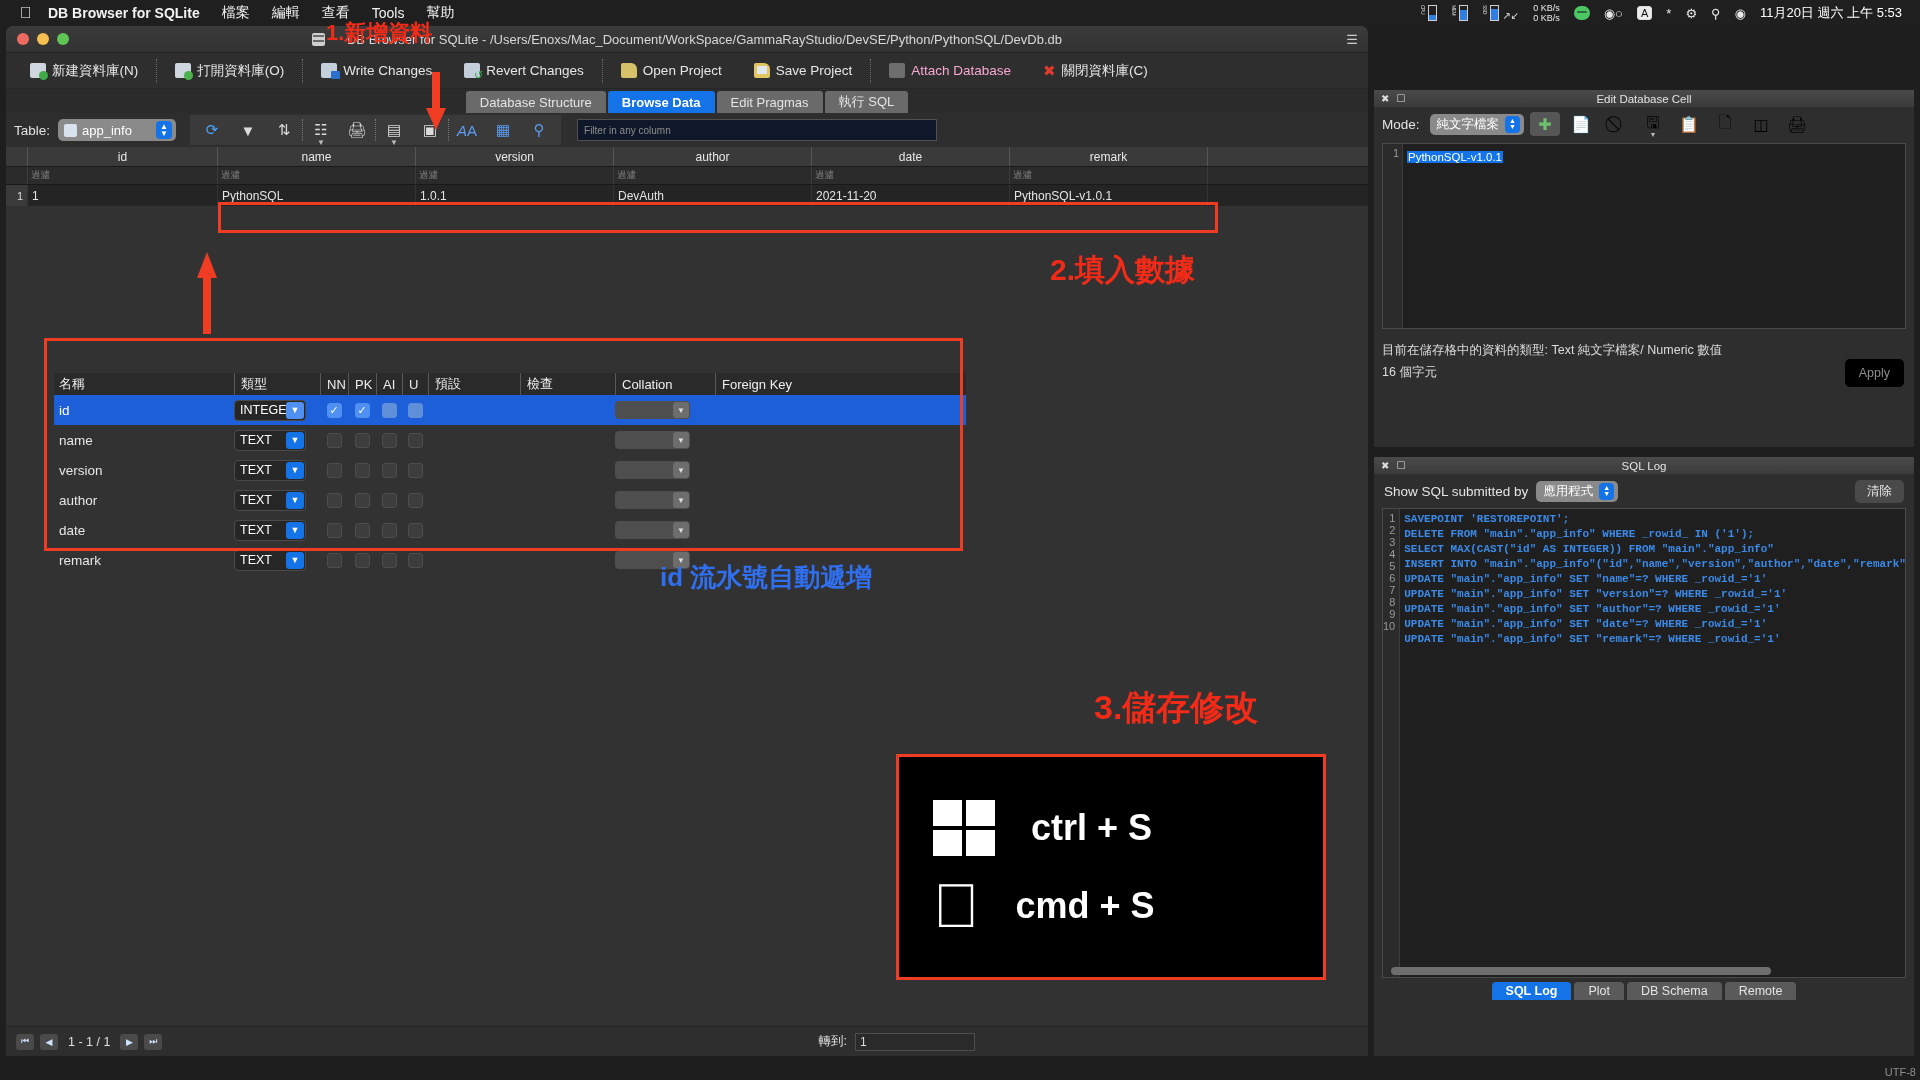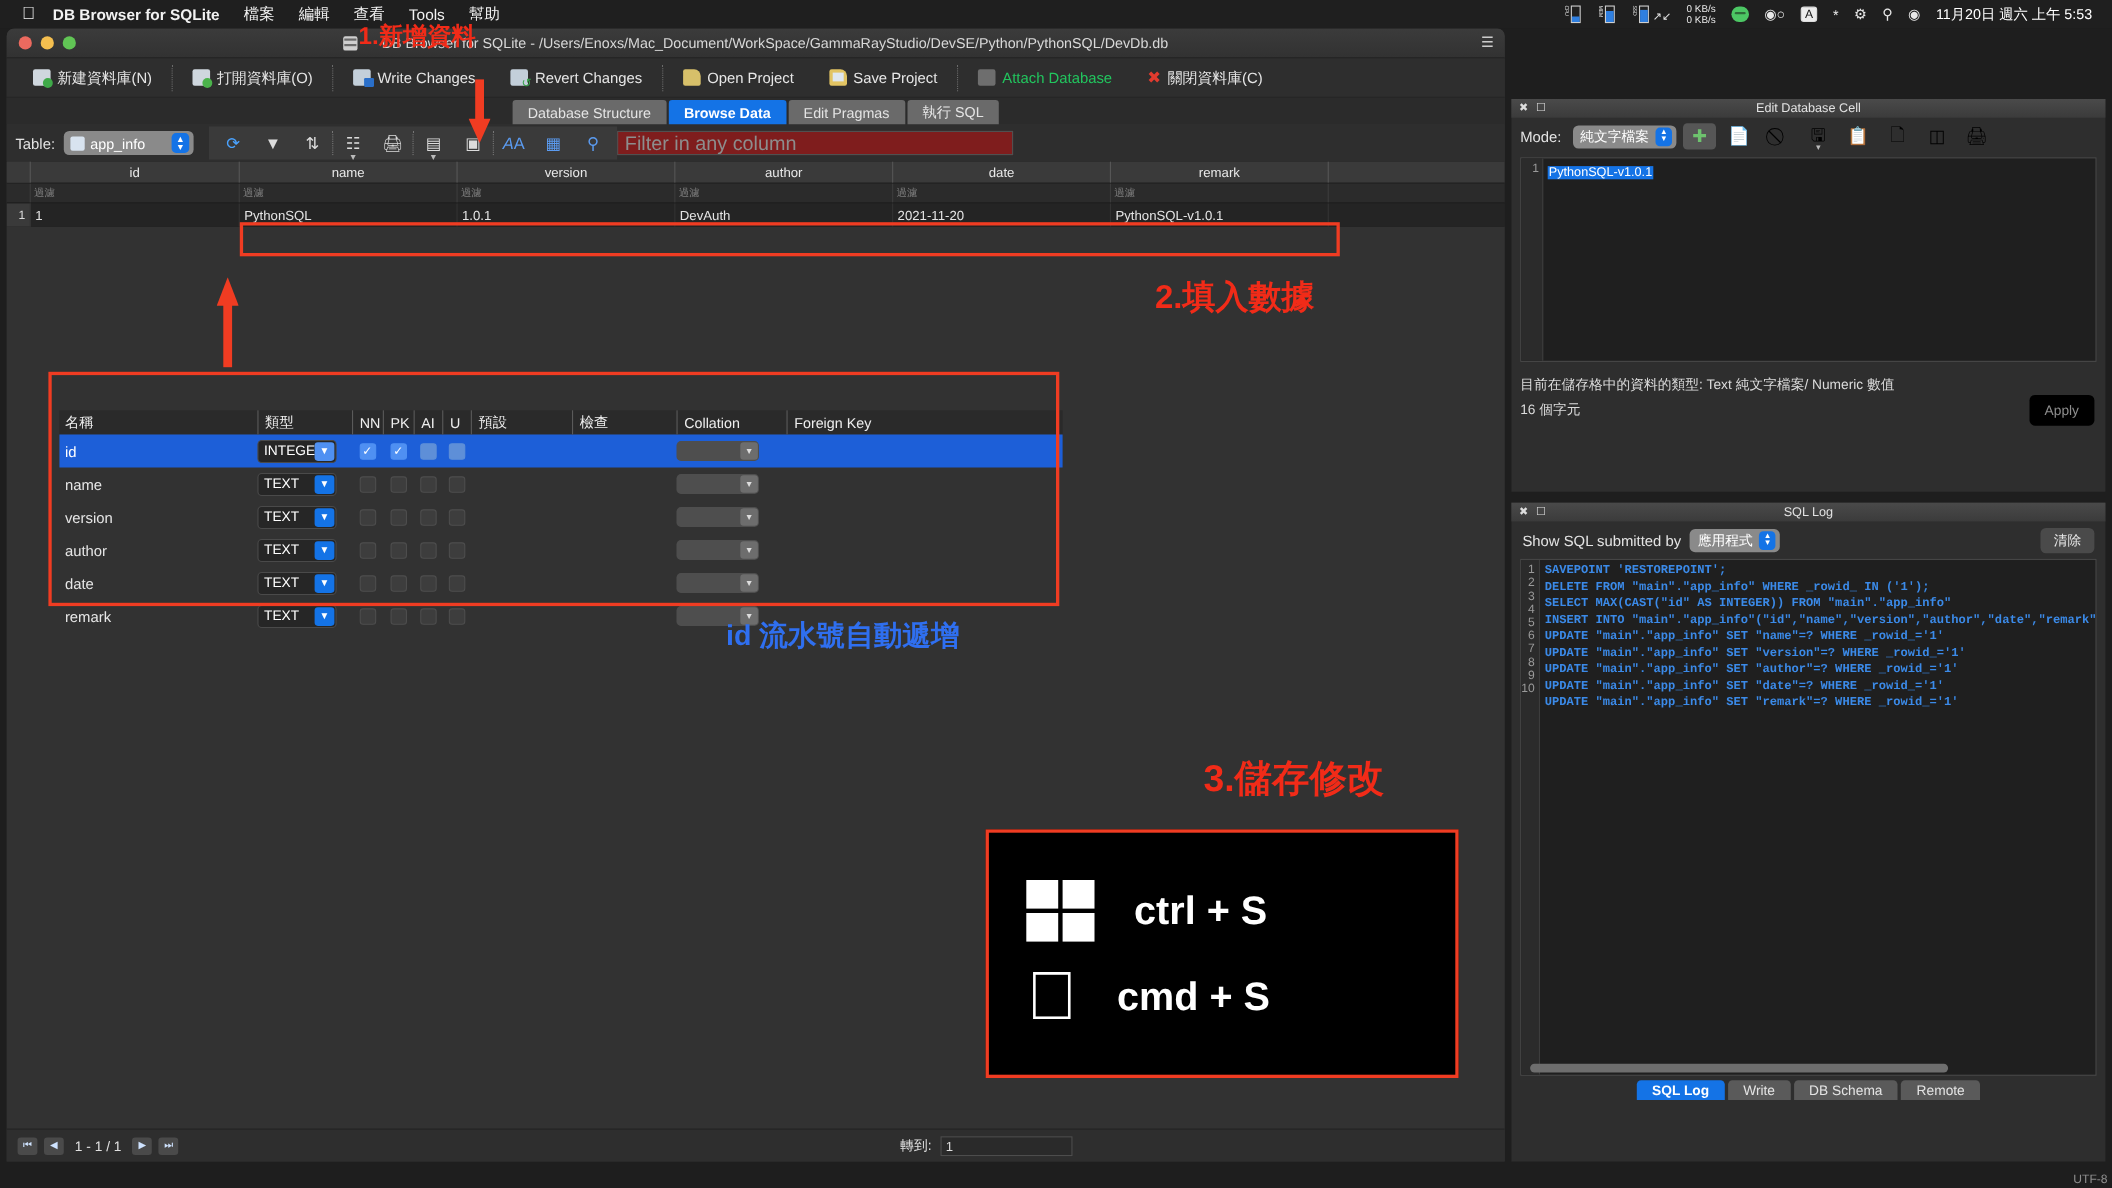--- a/index.html
+++ b/index.html
@@ -58,21 +58,21 @@
 
   
   .toolbar {
     height: 36px; background: #2e2e2e; display: flex; align-items: center;
     padding: 0 8px; gap: 0; border-bottom: 1px solid #262626;
   }
   .tb-btn {
     display: flex; align-items: center; gap: 6px; color: #e6e6e6; font-size: 13.5px;
     padding: 0 16px; height: 30px; white-space: nowrap;
   }
-  .tb-btn.disabled { color: #22c55e; }
+  .tb-btn.disabled { color: #f9a8d4; }
   .tb-sep { width: 1px; height: 24px; border-left: 1px dotted #6b6b6b; margin: 0 2px; }
   .ti { width: 16px; height: 15px; border-radius: 2px; display:inline-block; position: relative; flex: none;}
   .ti.new { background: #cfd7de; } .ti.new::after{content:""; position:absolute; right:-2px; bottom:-2px; width:9px;height:9px;border-radius:50%;background:#3faa49;}
   .ti.open { background: #cfd7de; } .ti.open::after{content:""; position:absolute; right:-2px; bottom:-2px; width:9px;height:9px;border-radius:50%;background:#4bb34b;}
   .ti.write { background: #c3cfda; } .ti.write::after{content:""; position:absolute; right:-3px; bottom:-1px; width:9px;height:8px;background:#2a6fc9;border-radius:1px;}
   .ti.revert { background: #c3cfda; } .ti.revert::after{content:"↺"; position:absolute; right:-3px; bottom:-4px; font-size:11px; color:#38a34a;}
   .ti.proj { background: #e8b44a; border-radius: 2px 6px 2px 2px;}
   .ti.proj.open2 { background: #d7c06a; }
   .ti.proj.save { background: #e2c463;} .ti.proj.save::after{content:""; position:absolute; left:3px; top:3px; width:10px;height:8px;background:#dfe7ef;}
   .ti.attach { background: #6e6e6e; }
@@ -97,22 +97,22 @@
   .combo .updown {
     margin-left: auto; width: 16px; height: 18px; border-radius: 4px; background: #1473e6;
     color: #fff; font-size: 8px; display: flex; flex-direction: column; align-items: center;
     justify-content: center; line-height: 7px;
   }
   .icon-bar { display: flex; align-items: center; background: #3a3a3a; height: 30px; margin-left: 14px; padding: 0 4px;}
   .ib { width: 36px; height: 28px; display:flex; align-items:center; justify-content:center; position: relative; font-size: 15px; color:#dcdcdc;}
   .ib .chev { position: absolute; bottom: -3px; left: 50%; transform: translateX(-50%); font-size: 8px; color:#bbb;}
   .ib-sep { width: 1px; height: 22px; border-left: 1px dotted #777; }
   .filter-input {
-    flex: 1; height: 22px; background: #7f1d1d; border: 1px solid #505050;
-    color: #8d8d8d; font-size: 18px; padding: 0 6px; display: flex; align-items: center;
+    margin-left: 16px; flex: 1; height: 22px; background: #0f172a; border: 1px solid #505050;
+    color: #8d8d8d; font-size: 10px; padding: 0 6px; display: flex; align-items: center;
     max-width: 360px;
   }
 
   
   .grid { background: #1f1f1f; }
   .grid-head { display: flex; height: 20px; background: #3a3a3a; border-bottom: 1px solid #1a1a1a; }
   .gh { color: #e8e8e8; font-size: 12px; display: flex; align-items: center; justify-content: center;
         border-right: 1px solid #565656; }
   .grid-filter { display: flex; height: 18px; background: #2b2b2b; border-bottom: 1px solid #191919;}
   .gf { color: #7e7e7e; font-size: 9.5px; display: flex; align-items: center; padding-left: 3px; border-right: 1px solid #3c3c3c;}
@@ -685,21 +685,21 @@
         <div class="kw">UPDATE "main"."app_info" SET "date"=? WHERE _rowid_='1'</div>
         <div class="kw">UPDATE "main"."app_info" SET "remark"=? WHERE _rowid_='1'</div>
         <div class="kw">&nbsp;</div>
       </div>
       <div class="hscroll">
           <i></i>
         </div>
     </div>
     <div class="log-tabs">
       <span class="ltab active">SQL Log</span>
-      <span class="ltab">Write</span>
+      <span class="ltab">Plot</span>
       <span class="ltab">DB Schema</span>
       <span class="ltab">Remote</span>
     </div>
   </div>
 
   <div class="anno a1">1.新增資料</div>
 
   <svg class="arrow-down" viewBox="0 0 20 58">
     <rect x="6" y="0" width="8" height="40" fill="#f03c22"></rect>
     <polygon points="0,36 20,36 10,58" fill="#f03c22"></polygon>

